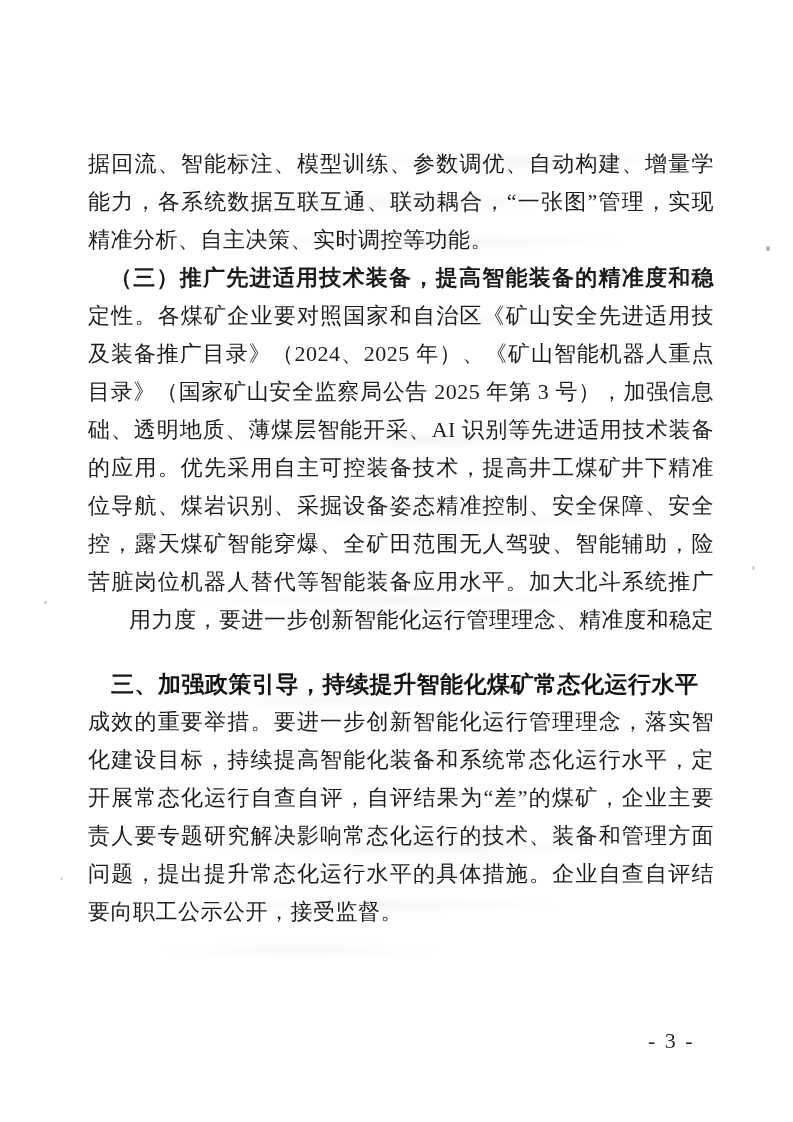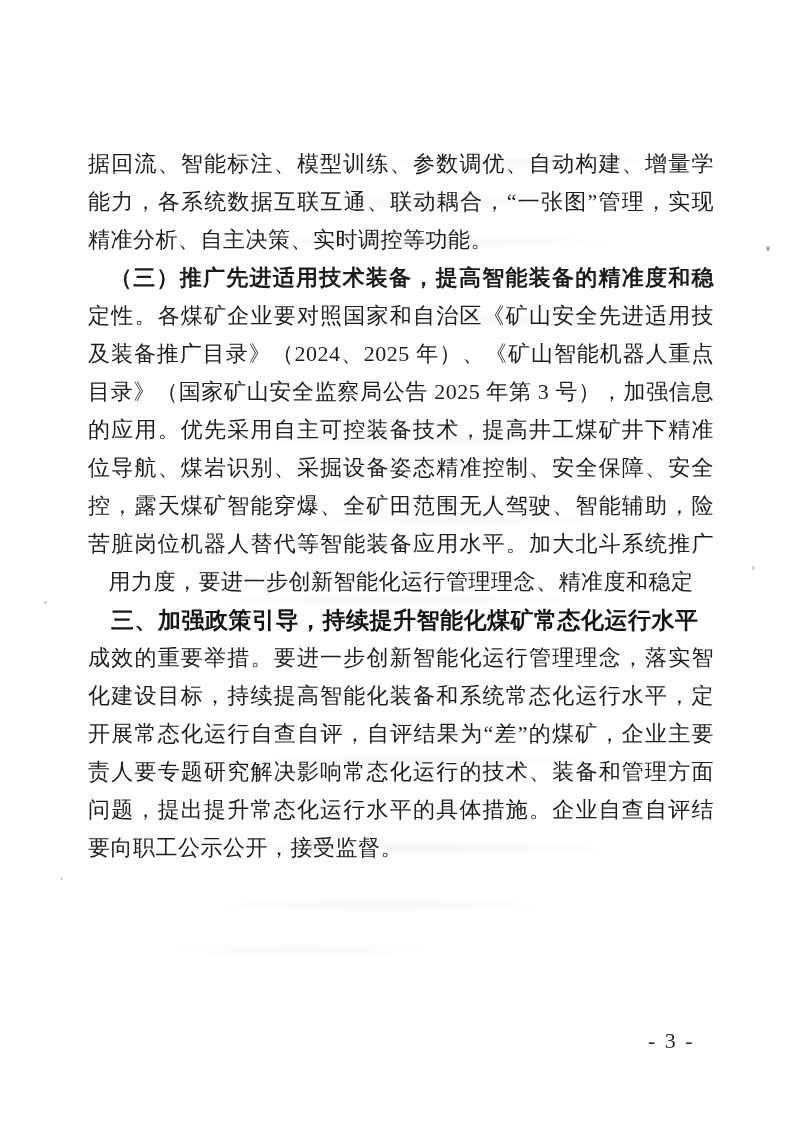--- a/index.html
+++ b/index.html
@@ -59,35 +59,36 @@
     line-height: 38px;
     font-size: 22px;
     letter-spacing: 0.5px;
     overflow: hidden;
   }
   .fill {
     text-align: justify;
     text-align-last: justify;
   }
   .end {
-    text-align: center;
+    text-align: right;
     text-align-last: left;
   }
   .ind {
     text-indent: 1em;
     font-weight: bold;
   }
   .heading {
     font-family: "Liberation Sans", "DejaVu Sans", sans-serif;
     font-weight: 700;
     font-size: 23px;
     text-align: left;
     text-align-last: left;
     text-indent: 1em;
     color: #141414;
+    margin-top: 26px;
   }
   .page-number {
     position: absolute;
     top: 1026px;
     left: 648px;
     font-size: 22px;
     letter-spacing: 2px;
     color: #2a2a2a;
     line-height: 30px;
   }
@@ -103,20 +104,21 @@
   <span class="speck s4"></span>
 
   <main class="text-block">
     <p class="line fill">据回流、智能标注、模型训练、参数调优、自动构建、增量学习</p>
     <p class="line fill">能力，各系统数据互联互通、联动耦合，“一张图”管理，实现</p>
     <p class="line end">精准分析、自主决策、实时调控等功能。</p>
     <p class="line fill ind">（三）推广先进适用技术装备，提高智能装备的精准度和稳</p>
     <p class="line fill">定性。各煤矿企业要对照国家和自治区《矿山安全先进适用技术</p>
     <p class="line fill">及装备推广目录》（2024、2025 年）、《矿山智能机器人重点研发</p>
     <p class="line fill">目录》（国家矿山安全监察局公告 2025 年第 3 号），加强信息基</p>
+    <p class="line fill">础、透明地质、薄煤层智能开采、AI 识别等先进适用技术装备</p>
     <p class="line fill">的应用。优先采用自主可控装备技术，提高井工煤矿井下精准定</p>
     <p class="line fill">位导航、煤岩识别、采掘设备姿态精准控制、安全保障、安全管</p>
     <p class="line fill">控，露天煤矿智能穿爆、全矿田范围无人驾驶、智能辅助，险累</p>
     <p class="line fill">苦脏岗位机器人替代等智能装备应用水平。加大北斗系统推广使</p>
     <p class="line end">用力度，要进一步创新智能化运行管理理念、精准度和稳定性。</p>
     <p class="line heading">三、加强政策引导，持续提升智能化煤矿常态化运行水平</p>
     <p class="line fill">成效的重要举措。要进一步创新智能化运行管理理念，落实智能</p>
     <p class="line fill">化建设目标，持续提高智能化装备和系统常态化运行水平，定期</p>
     <p class="line fill">开展常态化运行自查自评，自评结果为“差”的煤矿，企业主要负</p>
     <p class="line fill">责人要专题研究解决影响常态化运行的技术、装备和管理方面的</p>

